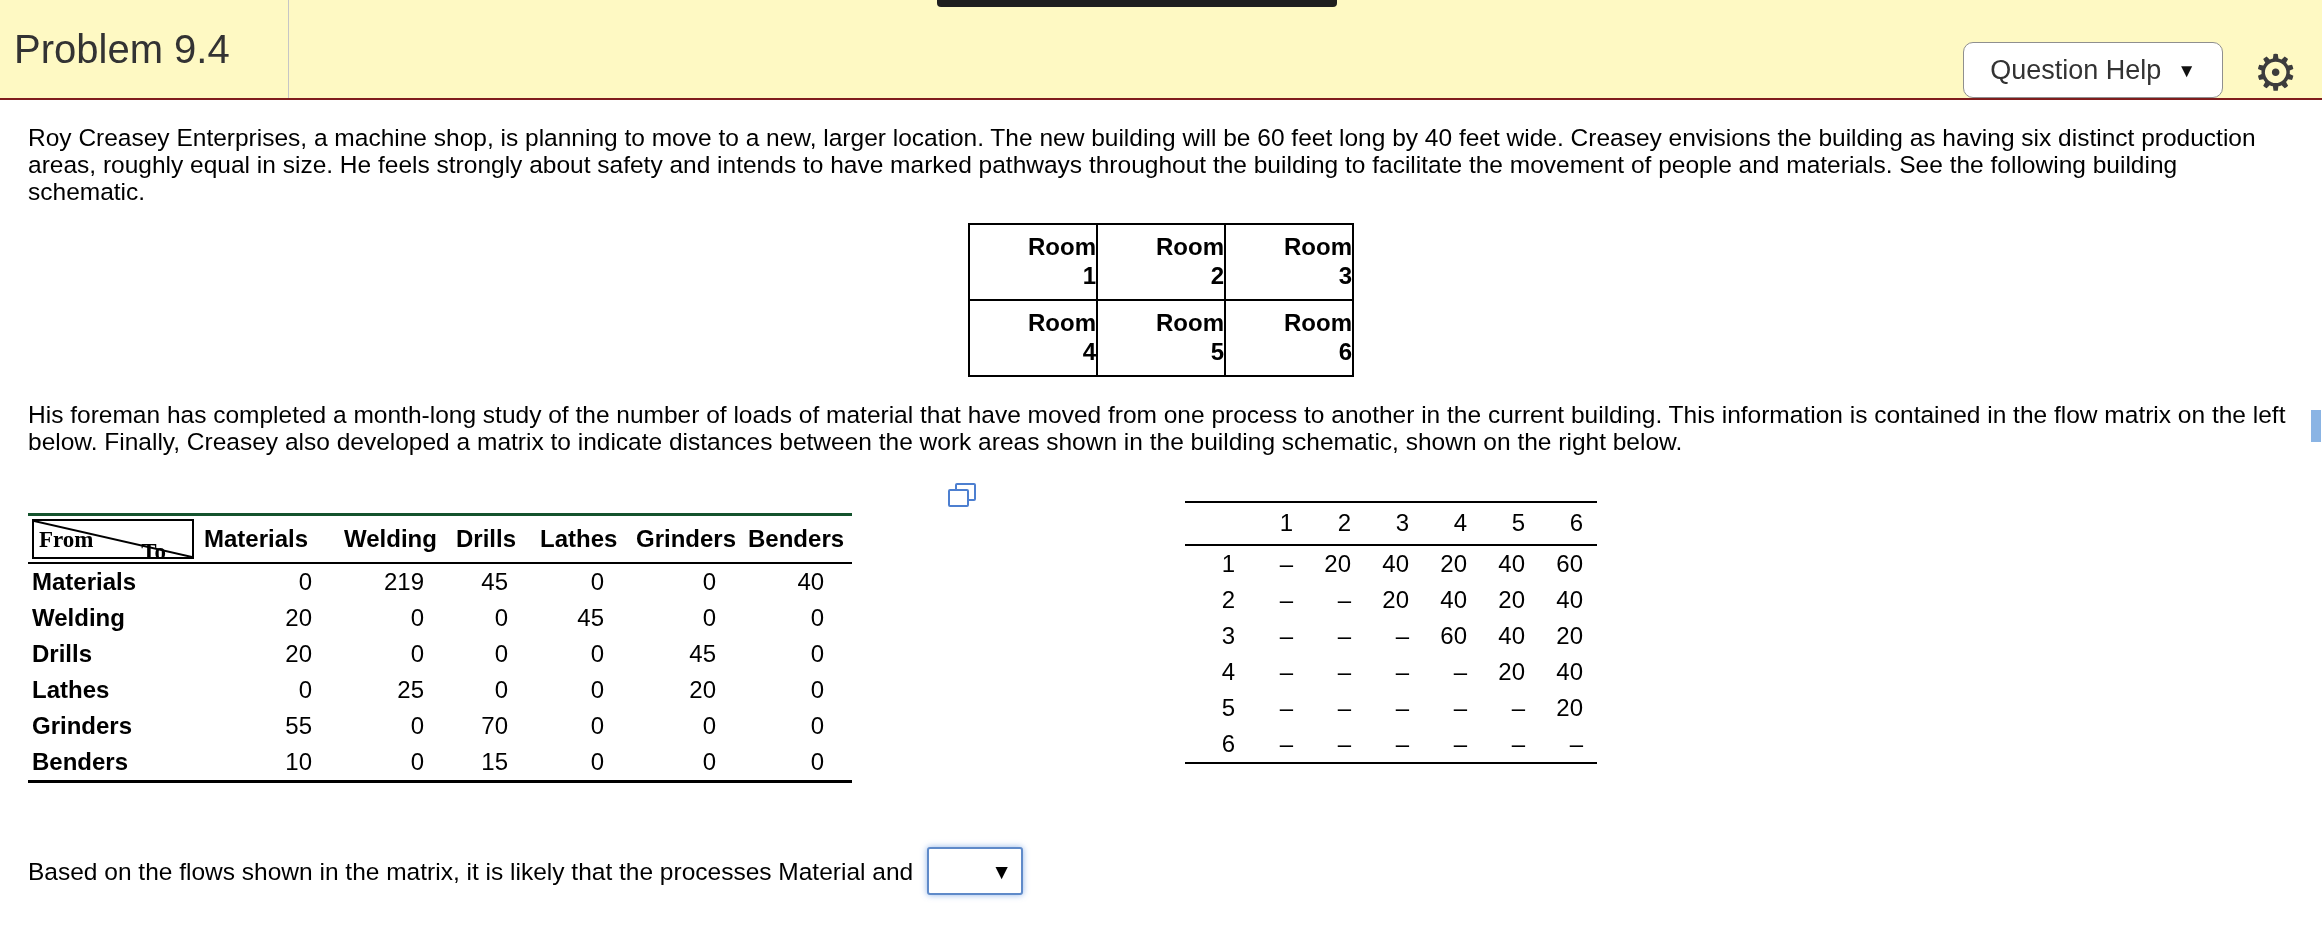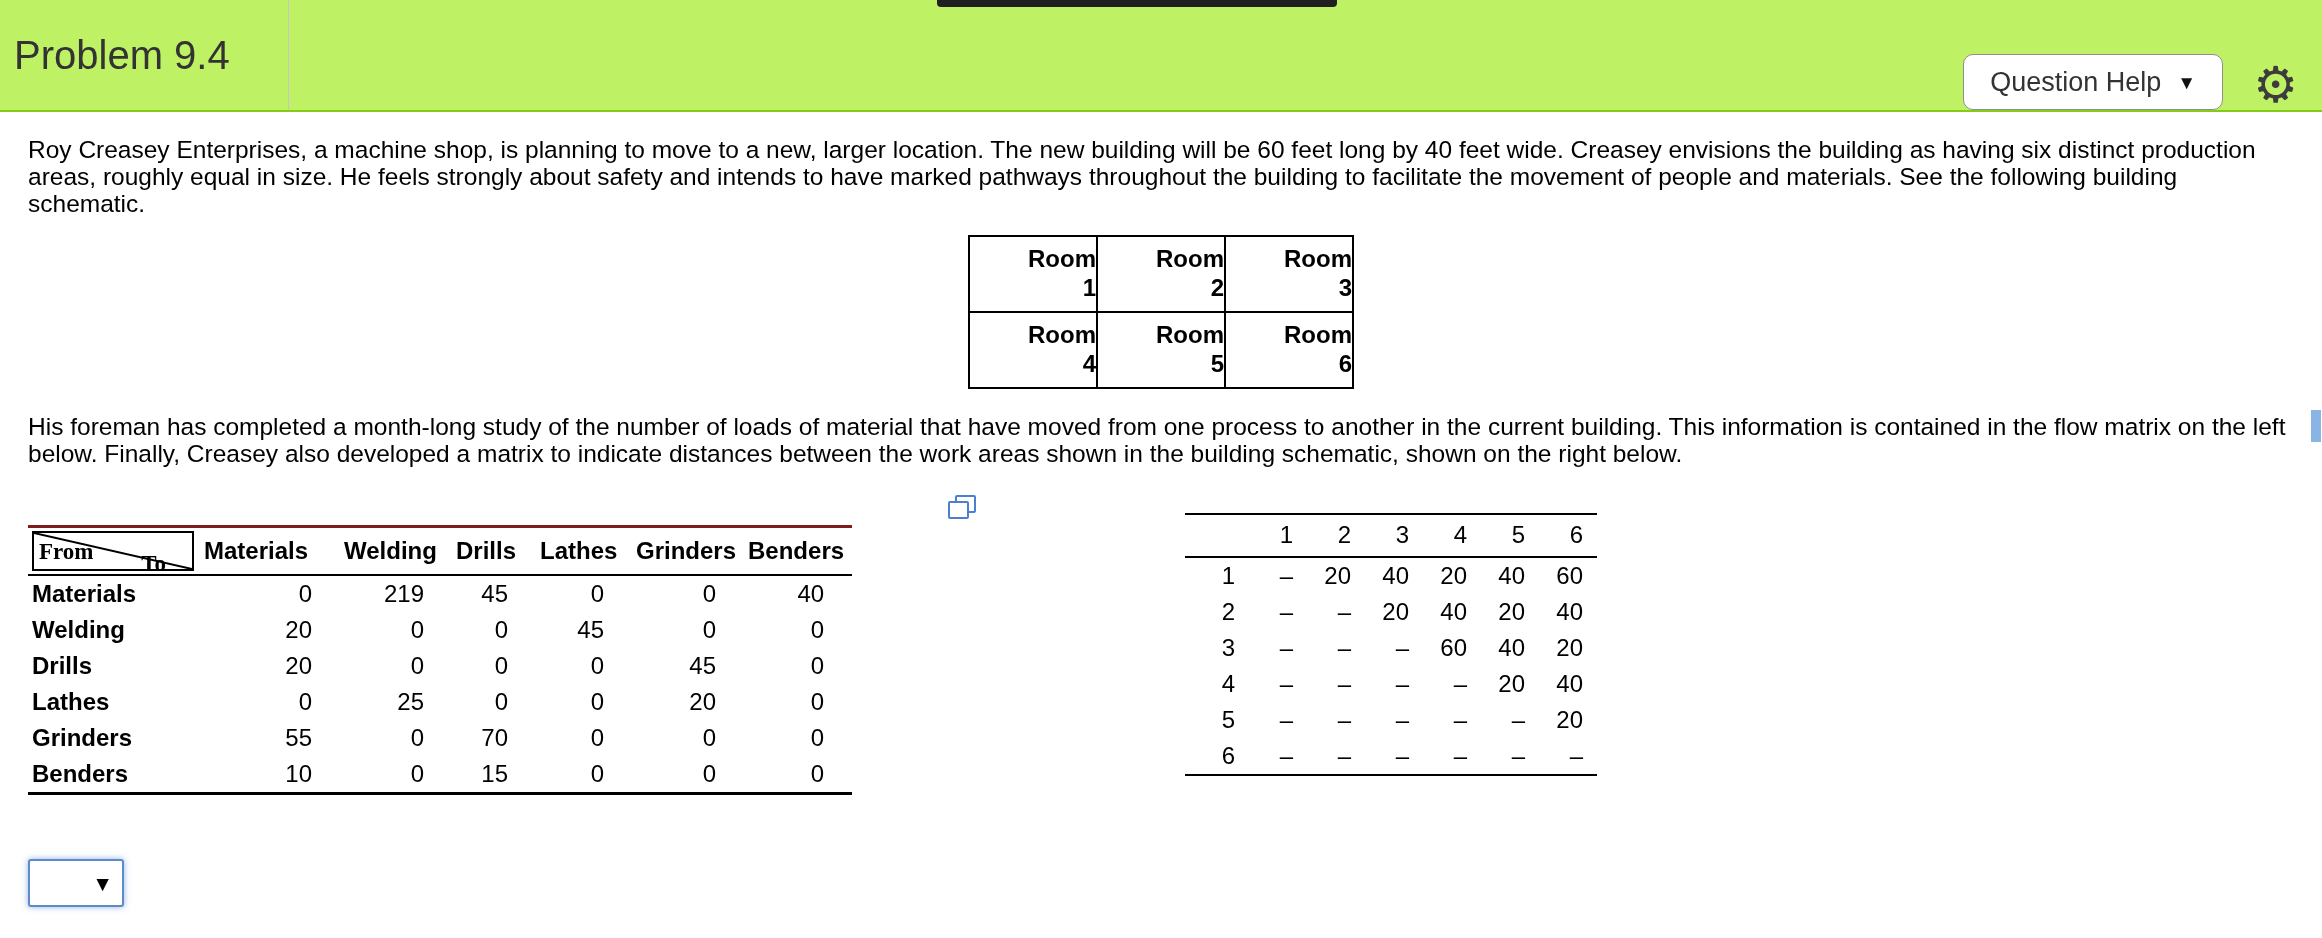--- a/index.html
+++ b/index.html
@@ -11,22 +11,22 @@
   }
 
   
   .top-cut {
     position: absolute; left: 937px; top: 0; width: 400px; height: 7px;
     background: #1f1f1f; border-radius: 0 0 4px 4px; z-index: 6;
   }
 
   
   header {
-    position: relative; height: 112px; display: flex; align-items: stretch;
-    border-bottom: 2px solid #84cc16; background: #bef264;
+    position: relative; height: 100px; display: flex; align-items: stretch;
+    border-bottom: 2px solid #7f1d1d; background: #fef9c3;
   }
   .title-box { display: flex; align-items: center; padding: 0 58px 0 14px; border-right: 1px solid #c6c6c6; }
   h1.title { margin: 0; font-size: 40px; font-weight: 400; color: #333; }
   .header-right { margin-left: auto; display: flex; align-items: flex-end; gap: 30px; padding-right: 24px; }
   .qhelp {
     display: flex; align-items: center; gap: 16px; height: 56px; padding: 0 26px;
     background: #fff; border: 1px solid #8f8f8f; border-radius: 10px;
     font-size: 27px; color: #333; cursor: pointer; font-family: inherit;
   }
   .qhelp .caret { font-size: 19px; color: #111; line-height: 1; }
@@ -53,21 +53,21 @@
     content: ""; position: absolute; right: 0; top: 0; width: 17px; height: 14px;
     border: 2.5px solid #4d7fd0; border-radius: 2px;
   }
   .copy-icon::after {
     content: ""; position: absolute; left: 0; bottom: 0; width: 17px; height: 14px;
     border: 2.5px solid #4d7fd0; background: #fff; border-radius: 2px;
   }
 
   
   .flow-wrap { position: absolute; left: 28px; top: 30px; }
-  table.flow { border-collapse: collapse; border-top: 3px solid #7f1d1d; border-bottom: 3px solid #000; }
+  table.flow { border-collapse: collapse; border-top: 3px solid #14532d; border-bottom: 3px solid #000; }
   table.flow thead tr { border-bottom: 2.5px solid #000; }
   table.flow th, table.flow td { font-size: 24px; padding: 4px 0; }
   table.flow thead th.colhead { font-weight: bold; text-align: left; padding: 8px 8px 8px 4px; }
   table.flow tbody th.rowlabel { font-weight: bold; text-align: left; padding-left: 4px; }
   table.flow tbody td { text-align: right; padding-right: 28px; font-weight: 400; }
 
   .corner { padding: 3px 4px !important; }
   .corner-box {
     position: relative; width: 162px; height: 40px; border: 2px solid #000;
     font-family: "Liberation Serif", "DejaVu Serif", serif; font-size: 23px;
@@ -320,20 +320,21 @@
               <td>–</td>
               <td>–</td>
               <td>–</td>
             </tr>
           </tbody>
       </table>
     </div>
   </div>
 
   <p class="question-line">
+    <span>Based on the flows shown in the matrix, it is likely that the processes Material and</span>
     <span class="select-box">
       <span></span>
       <span class="sel-caret">▼</span>
     </span>
   </p>
 </main>
 
 <span class="cursor-mark"></span>
 
 </body></html>

